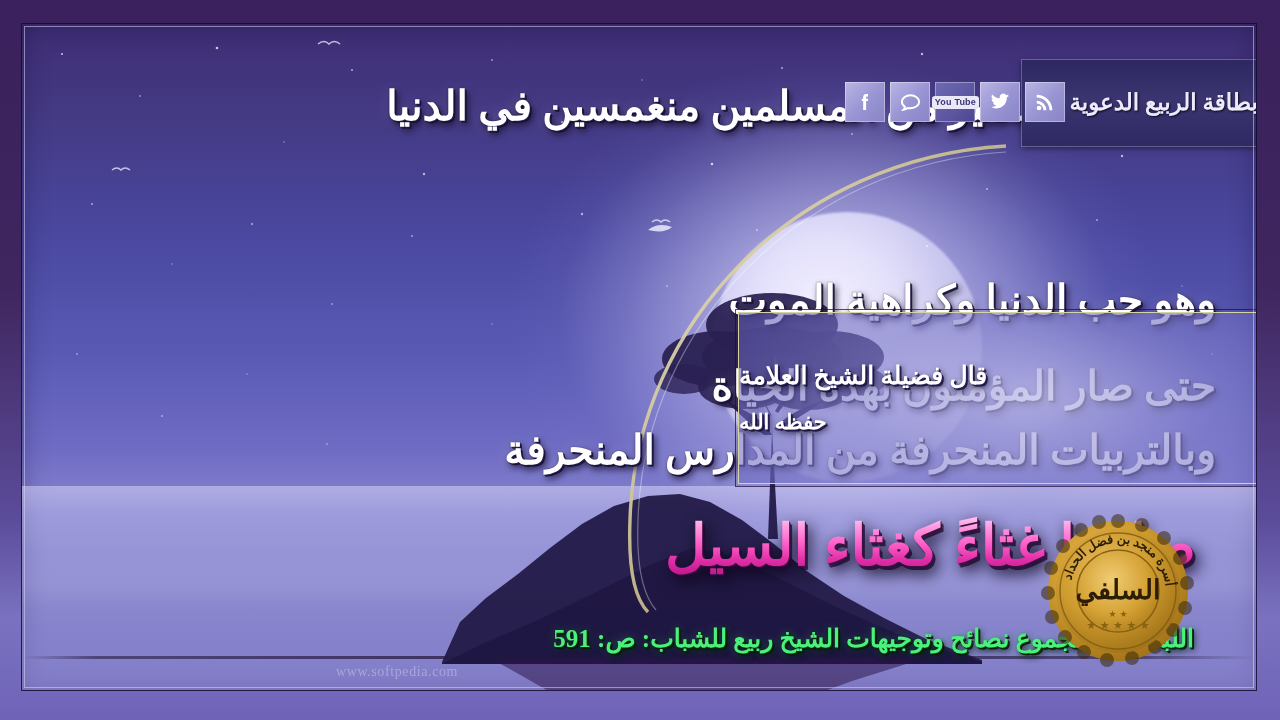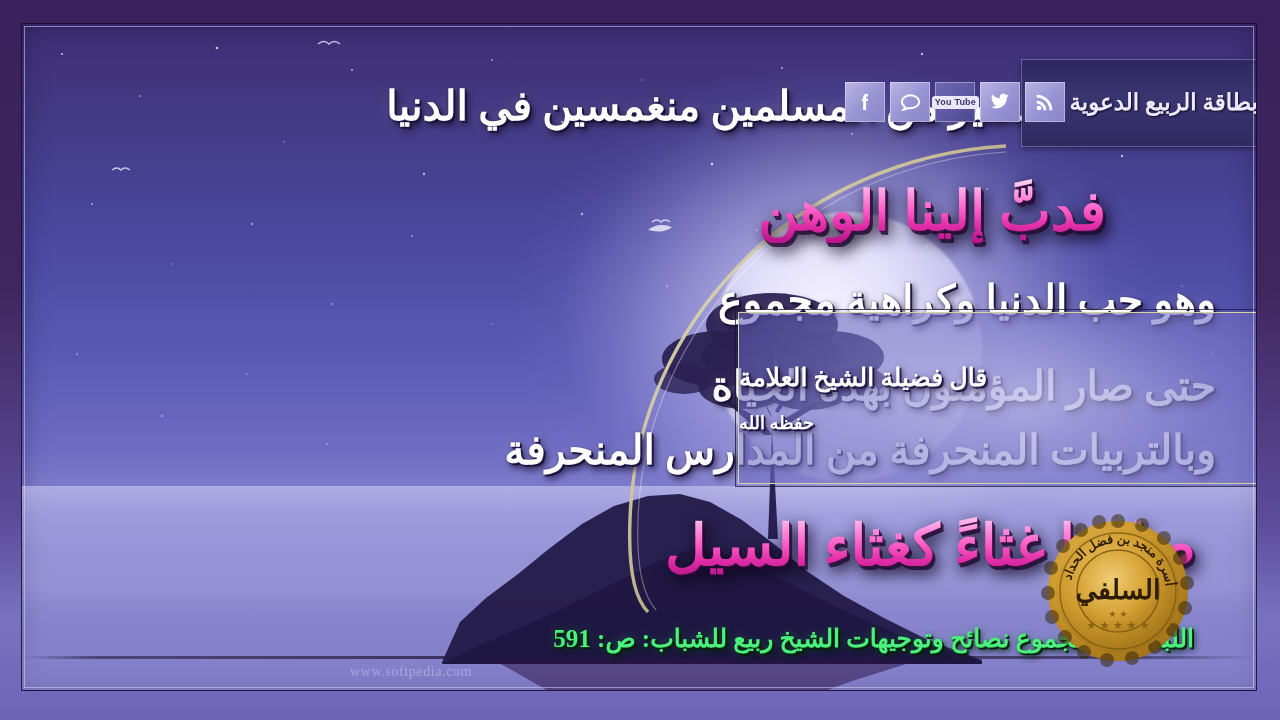--- a/index.html
+++ b/index.html
@@ -254,21 +254,21 @@
     font-weight: bold;
     color: #ffffff;
     white-space: nowrap;
     text-shadow:
       1px 1px 0 #2a1f58,
       2px 2px 0 rgba(22,14,48,0.85),
       2px 3px 6px rgba(10,5,30,0.9);
   }
   .np-small  { font-size: 25px; margin-bottom: 2px;}
   .np-main   { font-size: 43px; }
-  .np-dua    { font-size: 18px; margin-top: 4px; }
+  .np-dua    { font-size: 21px; margin-top: 4px; }
 
   
   .brand {
     position: absolute;
     left: 1000px;
     top: 36px;
     width: 236px;
     height: 86px;
     background: linear-gradient(180deg, #2d2860 0%, #3a3470 45%, #302a63 100%);
     box-shadow: 0 0 0 1px rgba(200,198,235,0.35), 0 2px 6px rgba(10,5,30,0.6);
@@ -324,21 +324,21 @@
     position: absolute;
     left: 1016px;
     top: 487px;
     width: 160px;
     height: 160px;
   }
 
   
   .watermark {
     position: absolute;
-    left: 328px;
+    left: 314px;
     top: 640px;
     font-family: "Liberation Serif", "DejaVu Serif", serif;
     font-size: 14px;
     color: rgba(222,220,248,0.42);
     letter-spacing: .6px;
     direction: ltr;
   }
 </style>
 </head>
 <body>
@@ -444,22 +444,21 @@
           <stop offset="0%" stop-color="#efe9c8"></stop>
           <stop offset="45%" stop-color="#c8bf92"></stop>
           <stop offset="100%" stop-color="#8d845e"></stop>
         </linearGradient>
       </defs>
       <path d="M398 2 C190 14 28 176 22 376 C20 428 28 456 40 468" fill="none" stroke="url(#arcg)" stroke-width="3.4" opacity=".95"></path>
       <path d="M398 8 C196 20 36 180 30 376 C28 426 36 452 48 466" fill="none" stroke="rgba(255,255,255,0.35)" stroke-width="1.2"></path>
     </svg>
 
     <div class="line line-white" id="l1">والآن ترى الكثير من المسلمين منغمسين في الدنيا</div>
-    <div class="line line-pink" id="l2">فدبَّ إلينا الوهن</div>
-    <div class="line line-white" id="l3">وهو حب الدنيا وكراهية مجموع</div>
+    <div class="line line-white" id="l3">وهو حب الدنيا وكراهية الموت</div>
     <div class="line line-white" id="l4">حتى صار المؤمنون بهذه الحياة</div>
     <div class="line line-white" id="l5">وبالتربيات المنحرفة من المدارس المنحرفة</div>
     <div class="line line-pink" id="l6">صاروا غثاءً كغثاء السيل</div>
     <div class="line line-green" id="l7">اللباب من مجموع نصائح وتوجيهات الشيخ ربيع للشباب: ص: 195</div>
 
     <div class="name-panel">
       <div class="np-line np-small">قال فضيلة الشيخ العلامة</div>
       <div class="np-line np-dua">حفظه الله</div>
     </div>
 

